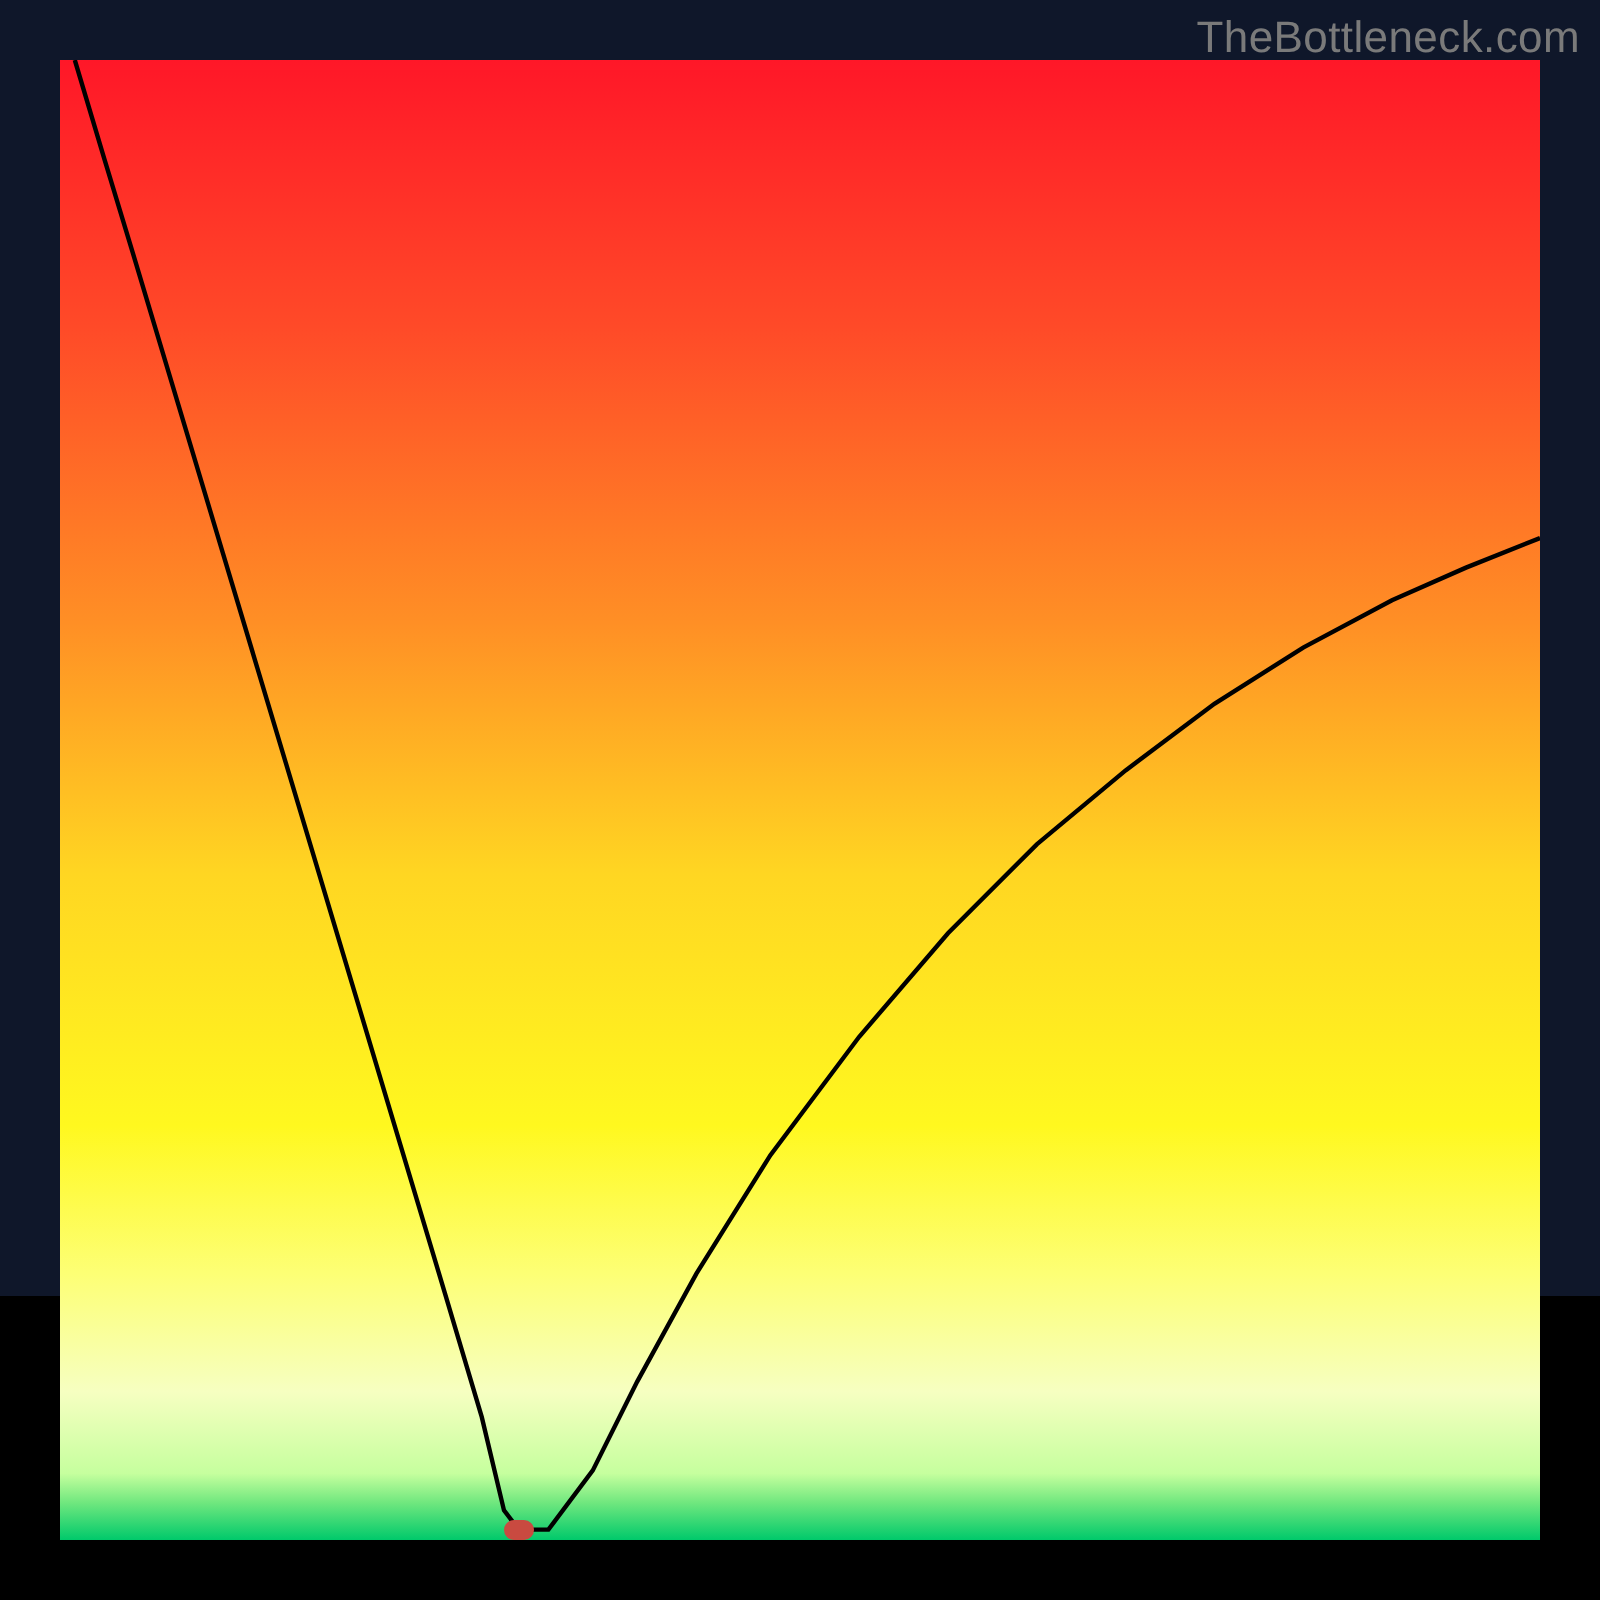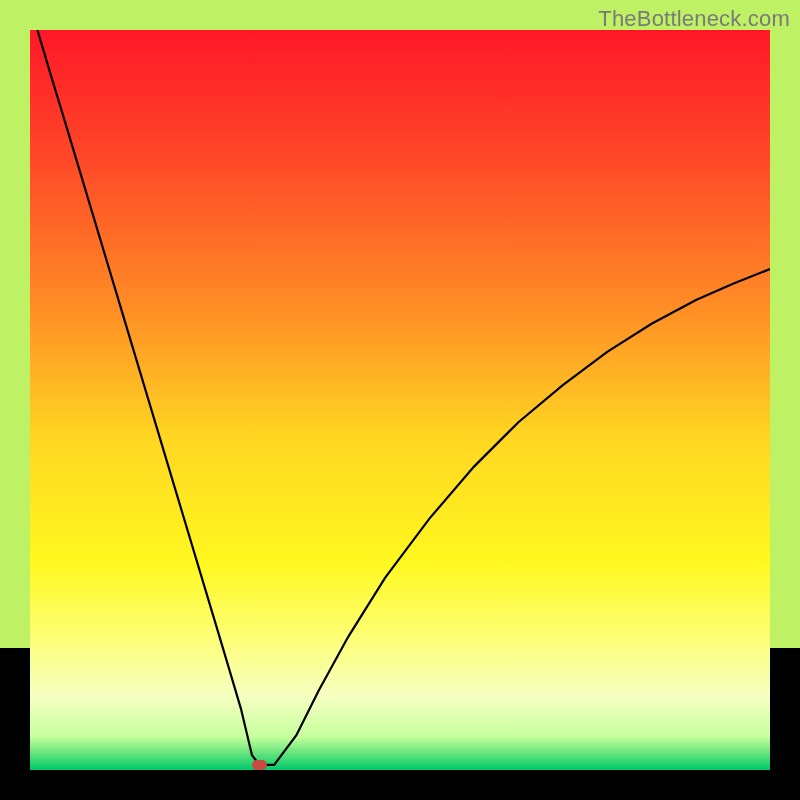--- a/index.html
+++ b/index.html
@@ -8,21 +8,21 @@
     width: 800px;
     height: 800px;
     overflow: hidden;
     background: #000;
     font-family: Arial, Helvetica, sans-serif;
   }
   .frame {
     position: relative;
     width: 800px;
     height: 648px;
-    background: #bef264;
+    background: #0f172a;
   }
   .plot-area {
     position: absolute;
     left: 30px;
     top: 30px;
     width: 740px;
     height: 740px;
   }
   .gradient {
     position: absolute;

